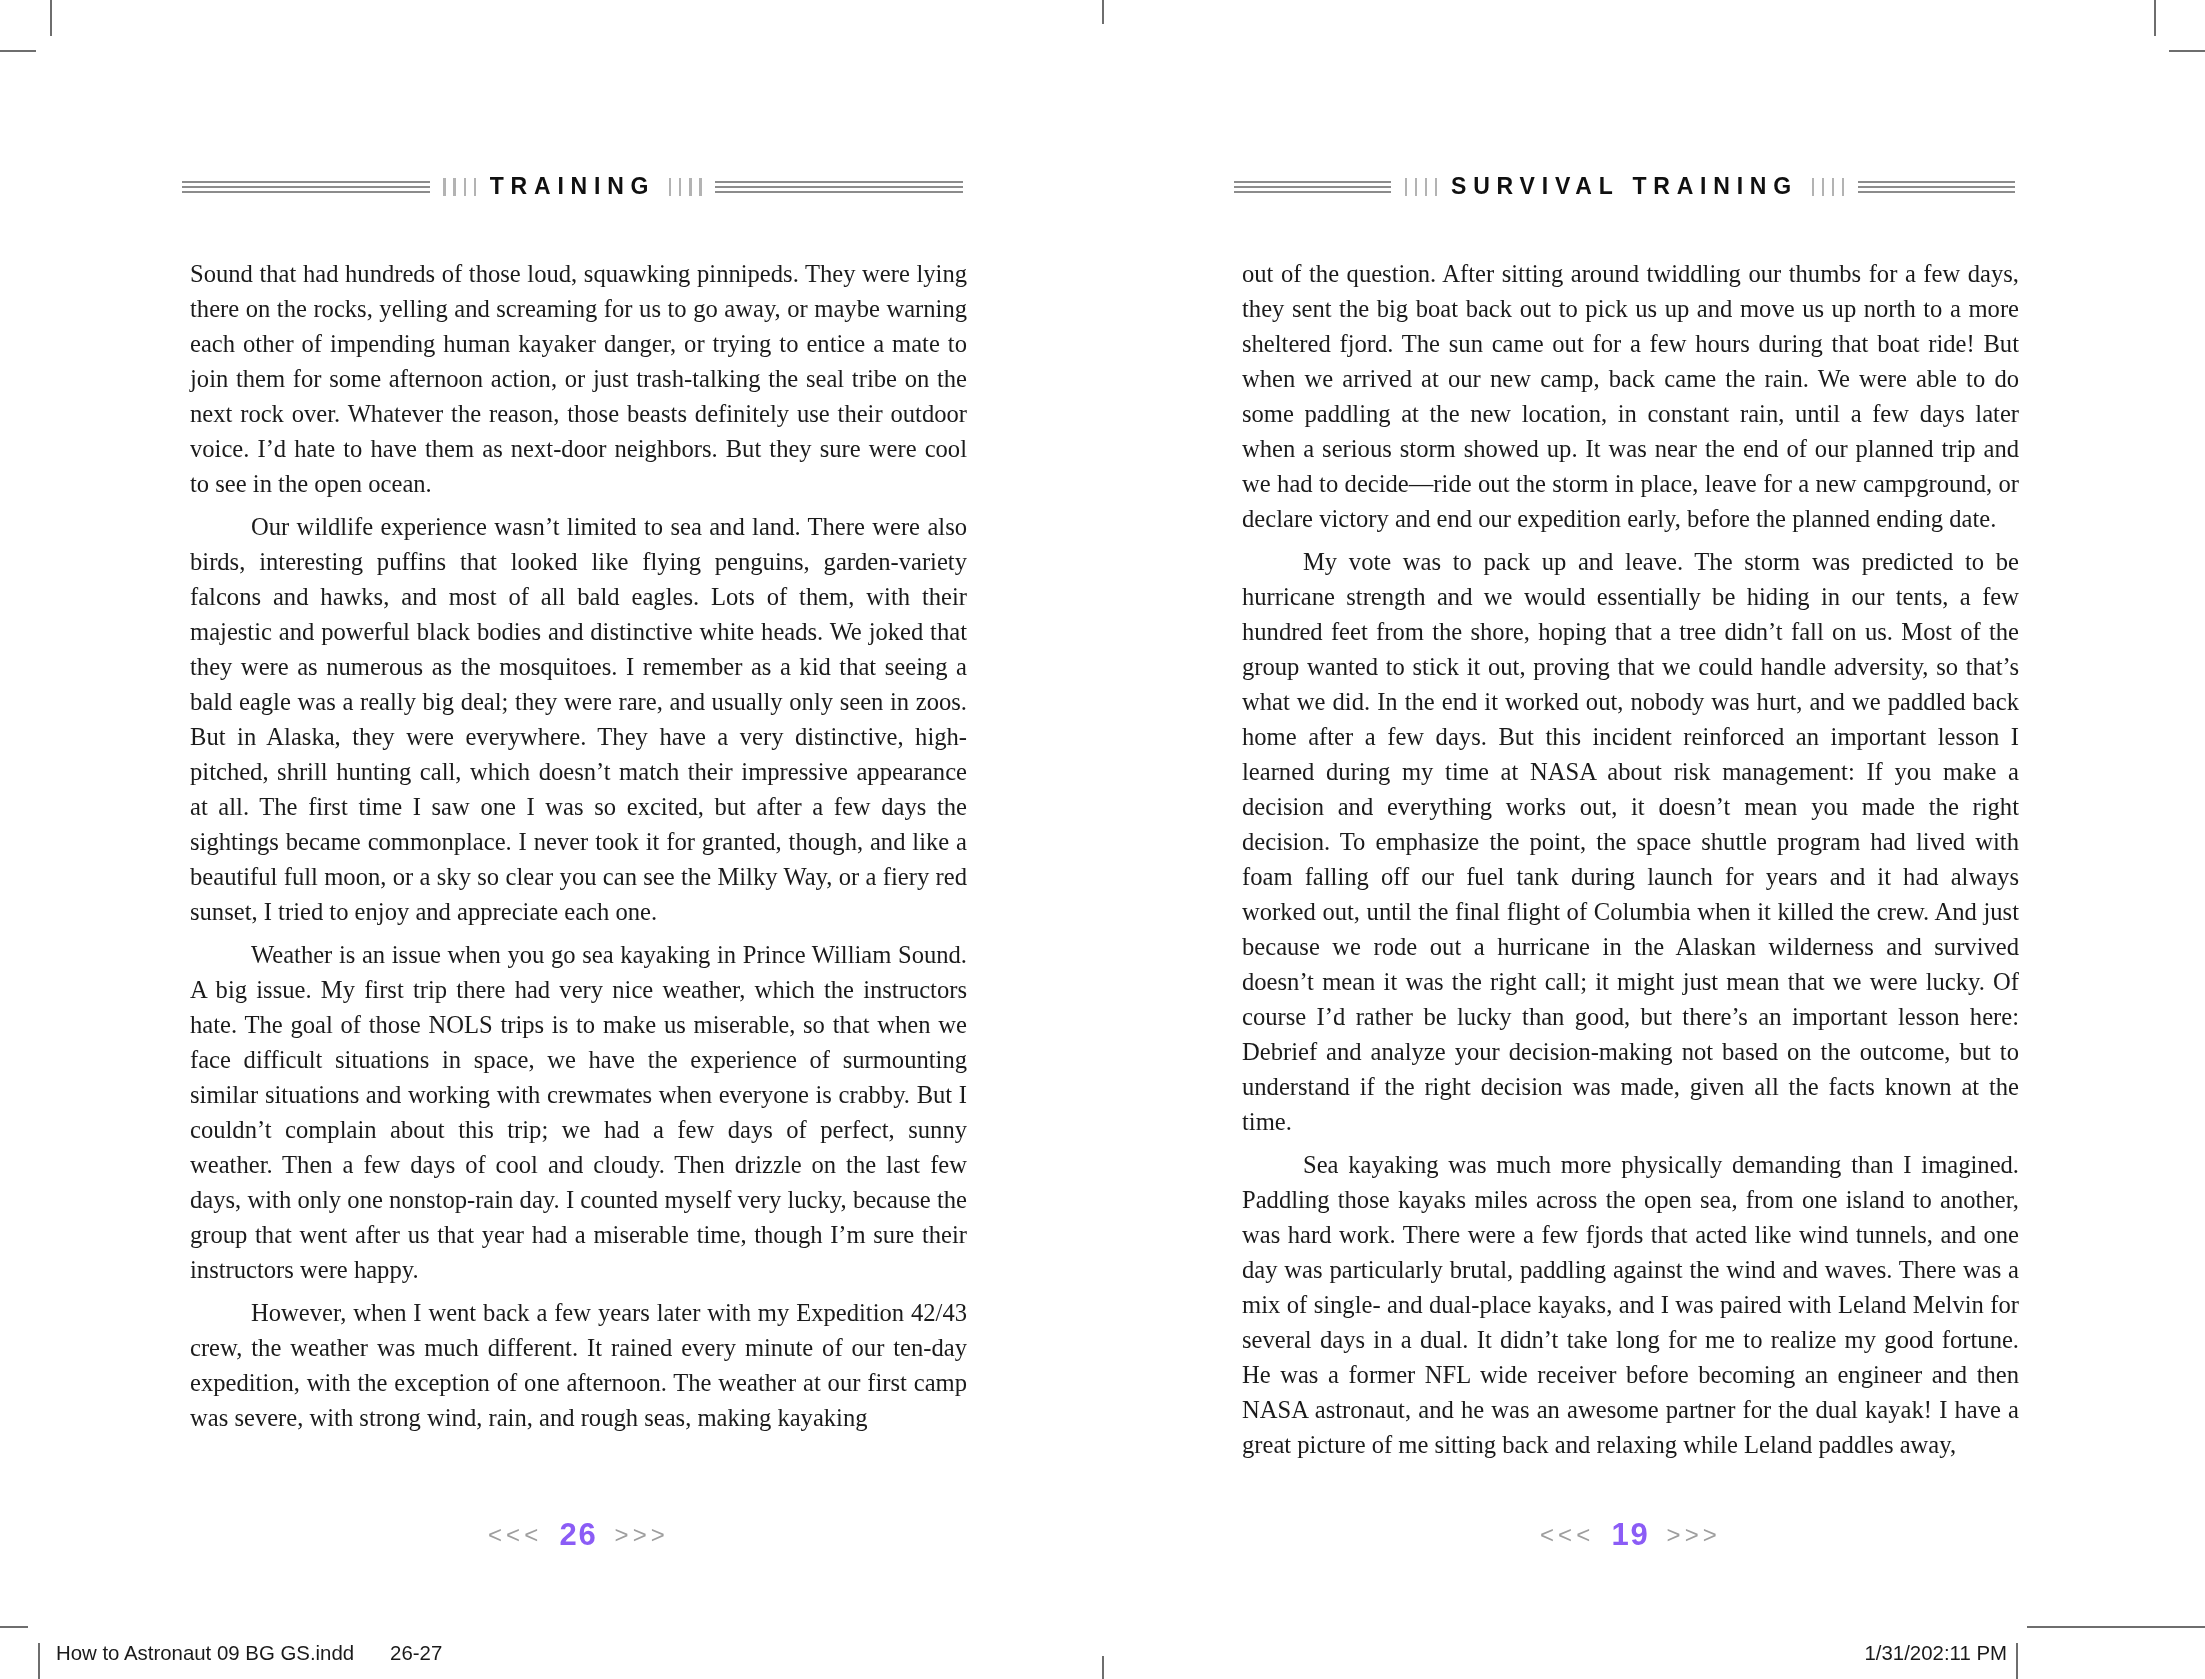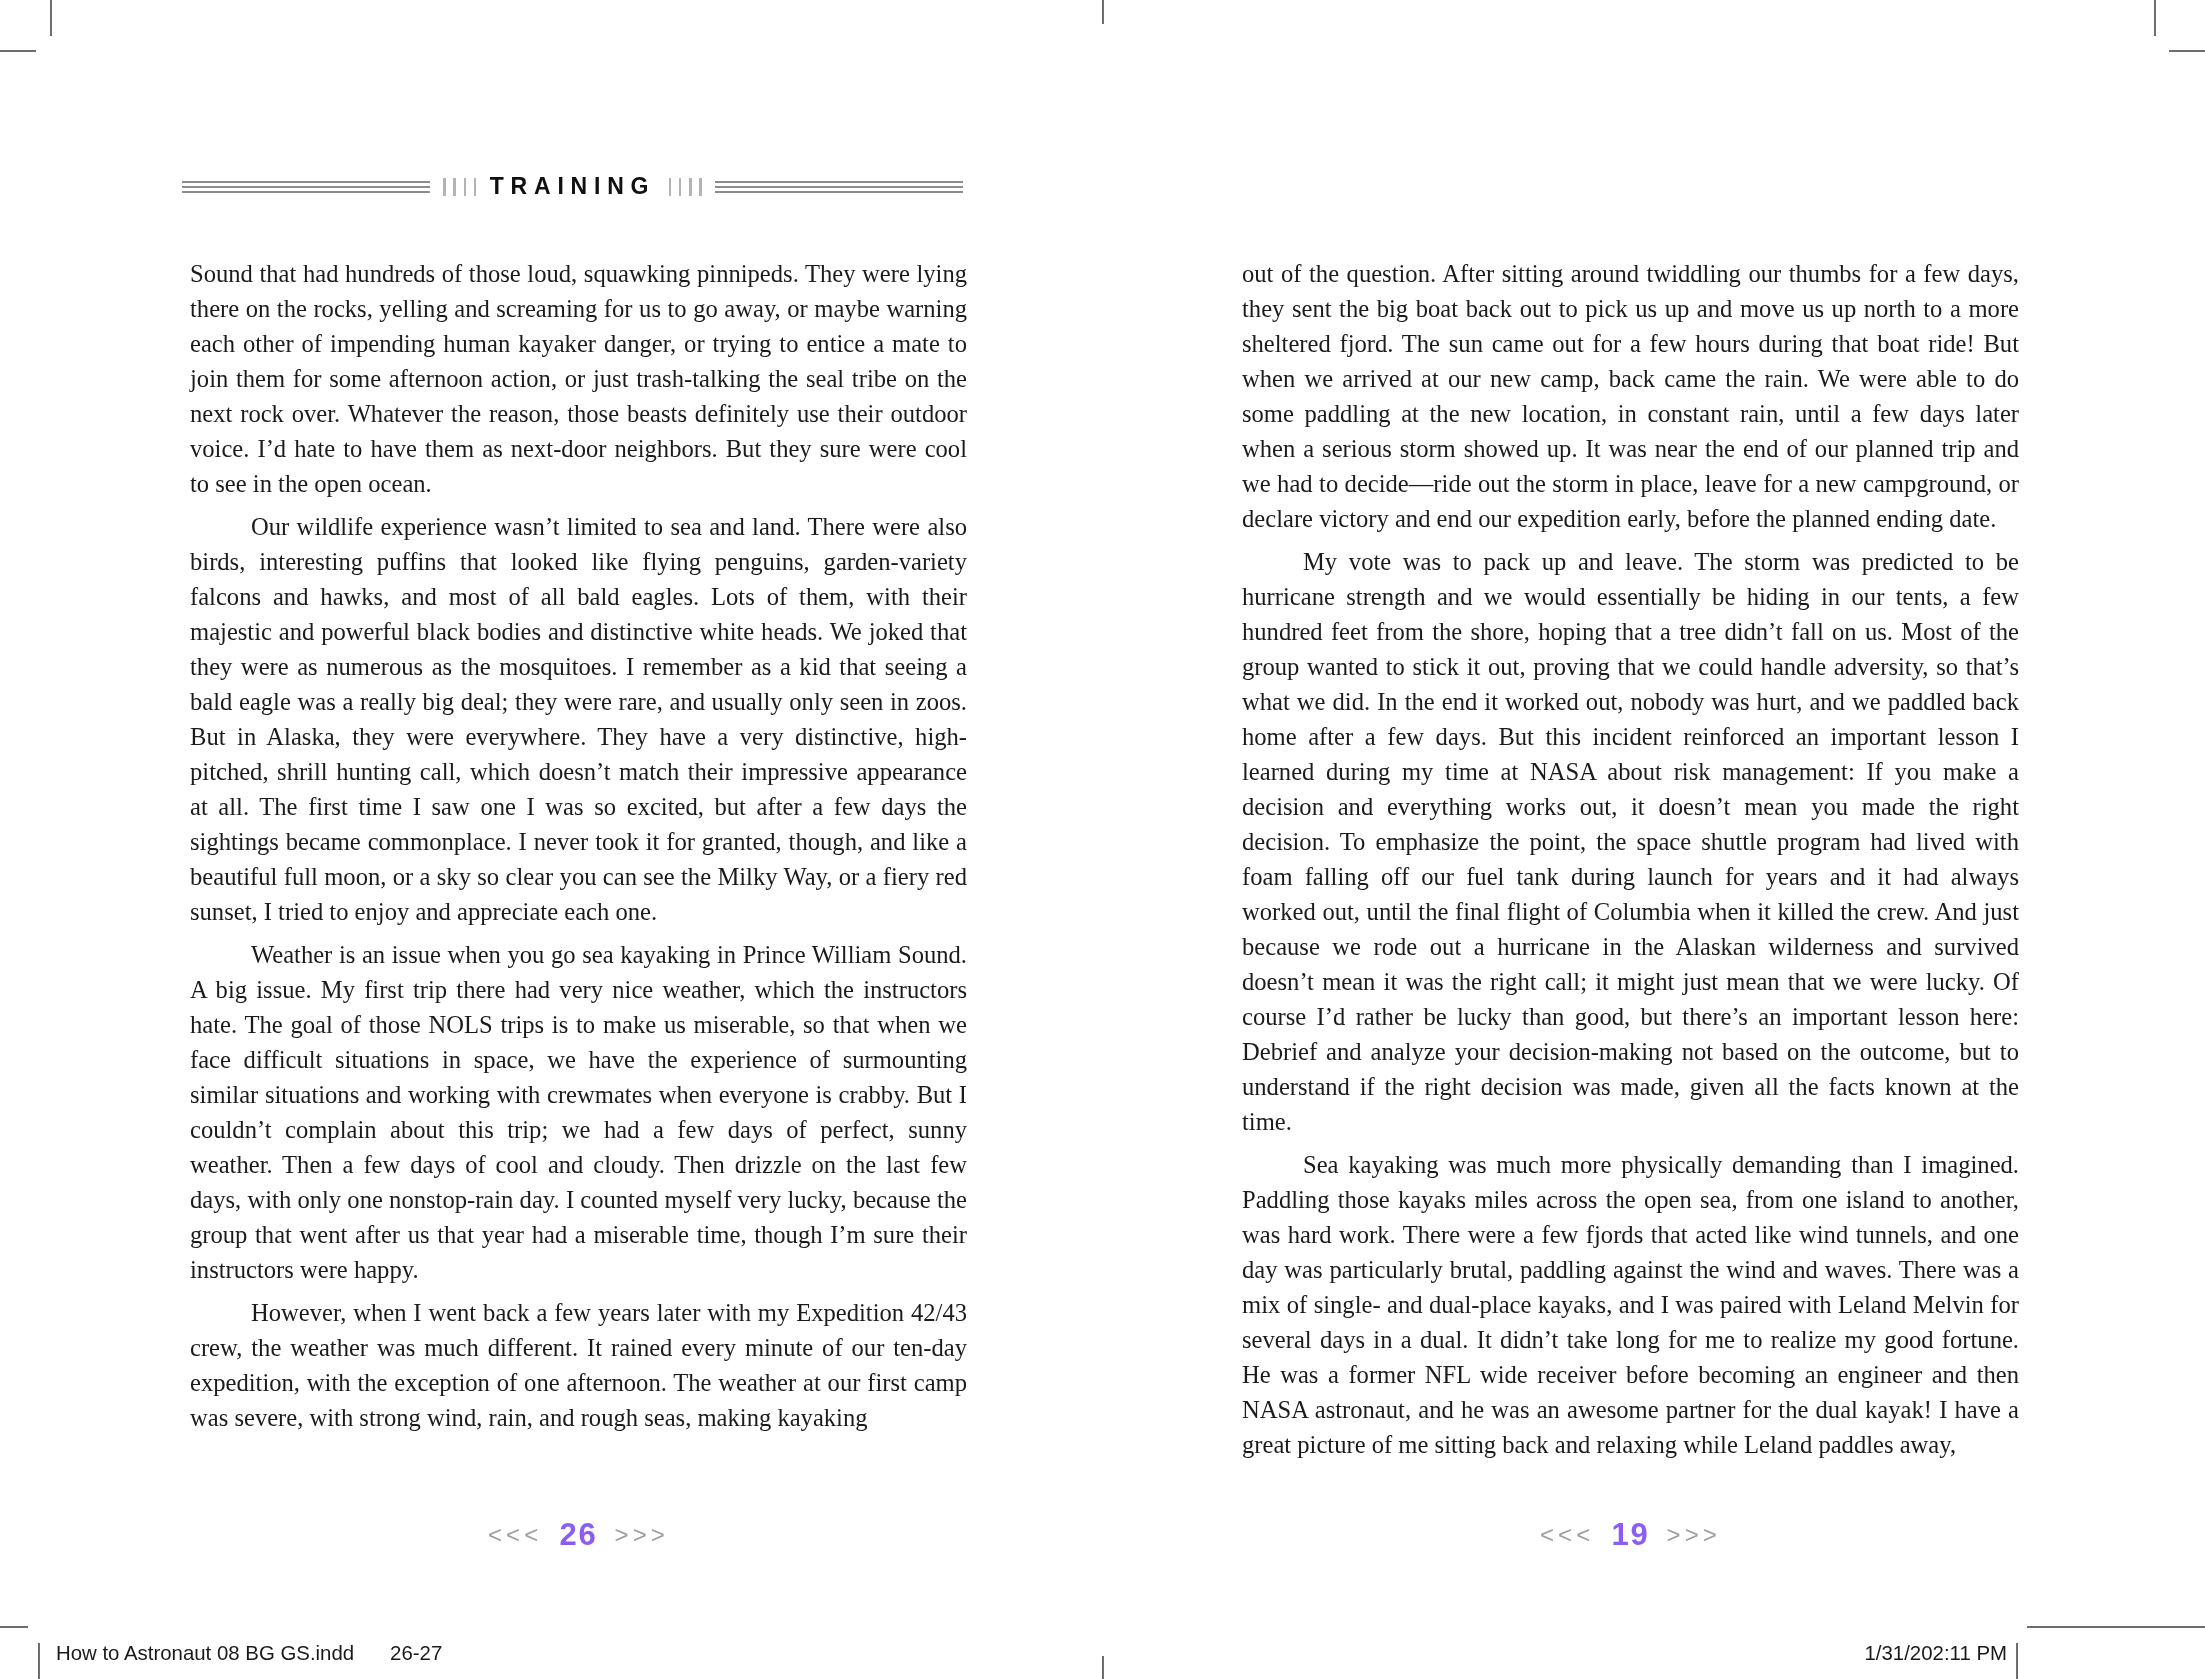--- a/index.html
+++ b/index.html
@@ -114,35 +114,60 @@
   </div>
 
   <div class="page-number">
     <span class="chev">&lt;&lt;&lt;</span>
     <span class="num">26</span>
     <span class="chev">&gt;&gt;&gt;</span>
   </div>
 </div>
 
 <div class="page right">
+  <div class="page-header">
+    <div class="rules">
+        <i></i>
+        <i></i>
+        <i></i>
+      </div>
+    <div class="ticks">
+        <i></i>
+        <i></i>
+        <i></i>
+        <i></i>
+      </div>
+    <div class="page-title">SURVIVAL TRAINING</div>
+    <div class="ticks">
+        <i></i>
+        <i></i>
+        <i></i>
+        <i></i>
+      </div>
+    <div class="rules">
+        <i></i>
+        <i></i>
+        <i></i>
+      </div>
+  </div>
 
   <div class="body-text">
     <p>out of the question. After sitting around twiddling our thumbs for a few days, they sent the big boat back out to pick us up and move us up north to a more sheltered fjord. The sun came out for a few hours during that boat ride! But when we arrived at our new camp, back came the rain. We were able to do some paddling at the new location, in constant rain, until a few days later when a serious storm showed up. It was near the end of our planned trip and we had to decide—ride out the storm in place, leave for a new campground, or declare victory and end our expedition early, before the planned ending date.</p>
     <p class="indent">My vote was to pack up and leave. The storm was predicted to be hurricane strength and we would essentially be hiding in our tents, a few hundred feet from the shore, hoping that a tree didn’t fall on us. Most of the group wanted to stick it out, proving that we could handle adversity, so that’s what we did. In the end it worked out, nobody was hurt, and we paddled back home after a few days. But this incident reinforced an important lesson I learned during my time at NASA about risk management: If you make a decision and everything works out, it doesn’t mean you made the right decision. To emphasize the point, the space shuttle program had lived with foam falling off our fuel tank during launch for years and it had always worked out, until the final flight of Columbia when it killed the crew. And just because we rode out a hurricane in the Alaskan wilderness and survived doesn’t mean it was the right call; it might just mean that we were lucky. Of course I’d rather be lucky than good, but there’s an important lesson here: Debrief and analyze your decision-making not based on the outcome, but to understand if the right decision was made, given all the facts known at the time.</p>
     <p class="indent">Sea kayaking was much more physically demanding than I imagined. Paddling those kayaks miles across the open sea, from one island to another, was hard work. There were a few fjords that acted like wind tunnels, and one day was particularly brutal, paddling against the wind and waves. There was a mix of single- and dual-place kayaks, and I was paired with Leland Melvin for several days in a dual. It didn’t take long for me to realize my good fortune. He was a former NFL wide receiver before becoming an engineer and then NASA astronaut, and he was an awesome partner for the dual kayak! I have a great picture of me sitting back and relaxing while Leland paddles away,</p>
   </div>
 
   <div class="page-number">
     <span class="chev">&lt;&lt;&lt;</span>
     <span class="num">19</span>
     <span class="chev">&gt;&gt;&gt;</span>
   </div>
 </div>
 
 <div class="slug left-slug">
-  <span>How to Astronaut 08 BG GS.indd</span>
+  <span>How to Astronaut 09 BG GS.indd</span>
   <span>26-27</span>
 </div>
 <div class="slug right-slug">
   <span>1/31/20</span>
   <span>2:11 PM</span>
 </div>
 
 
 </body></html>

